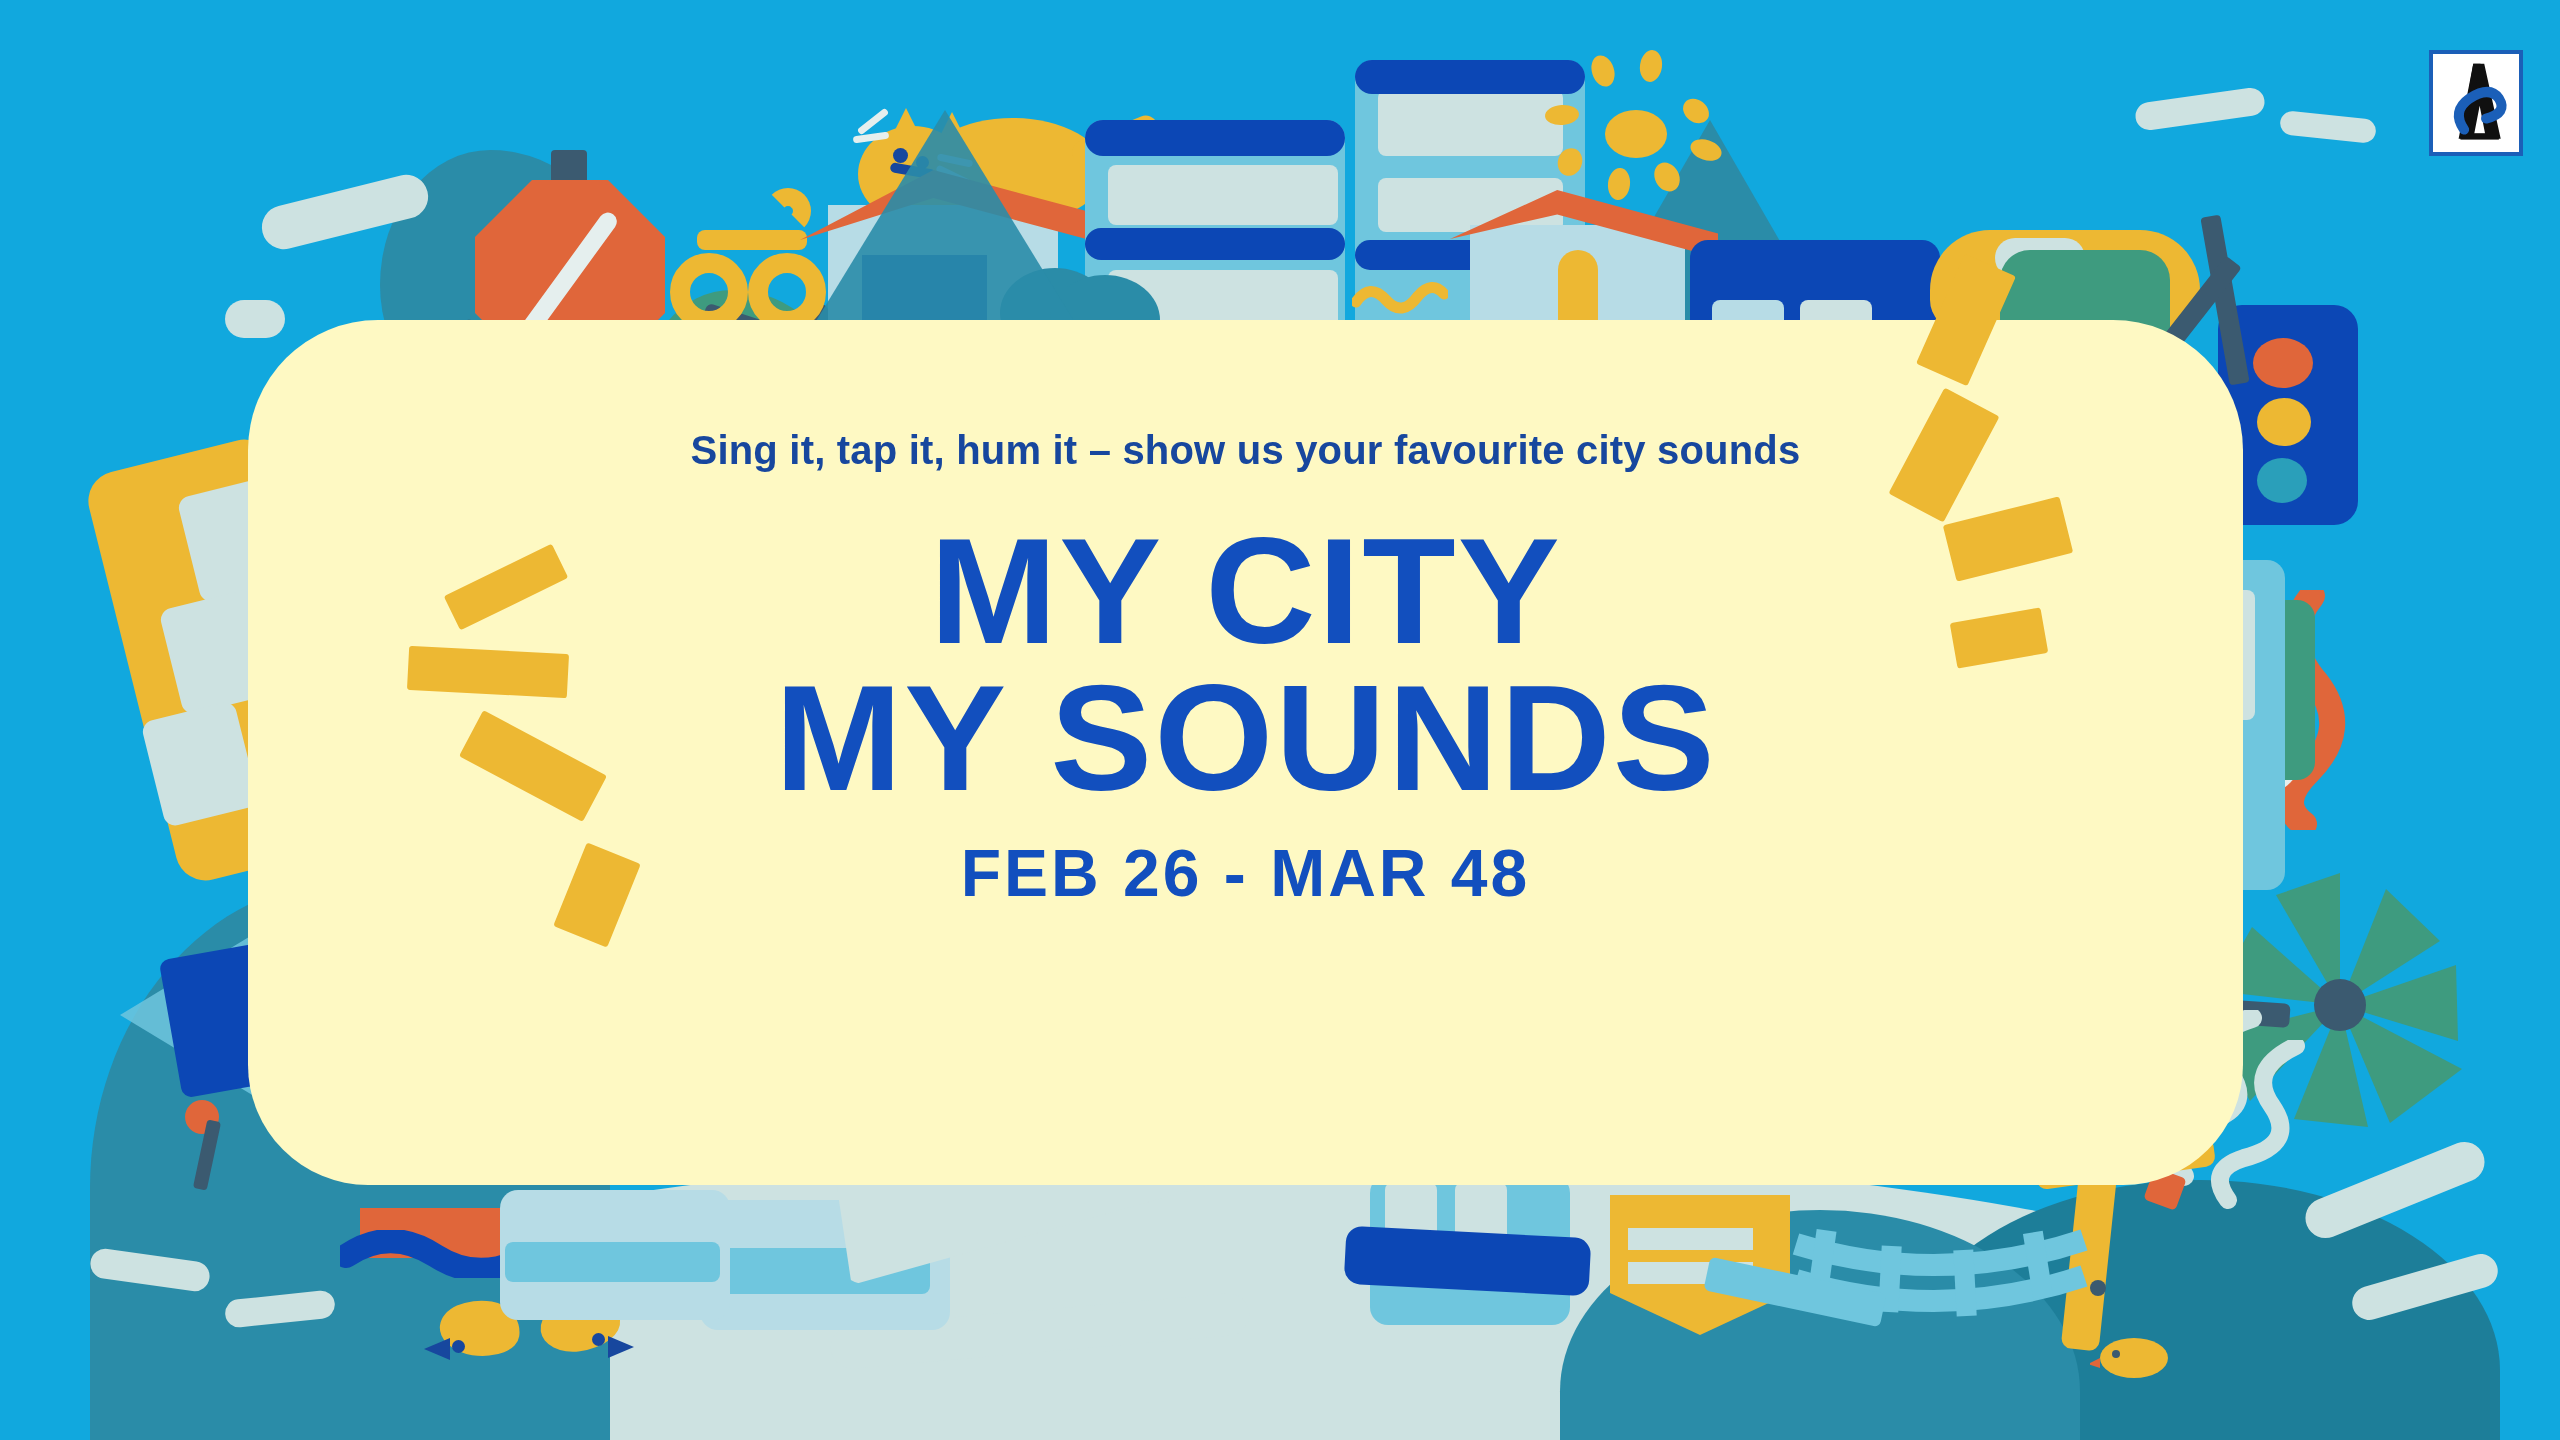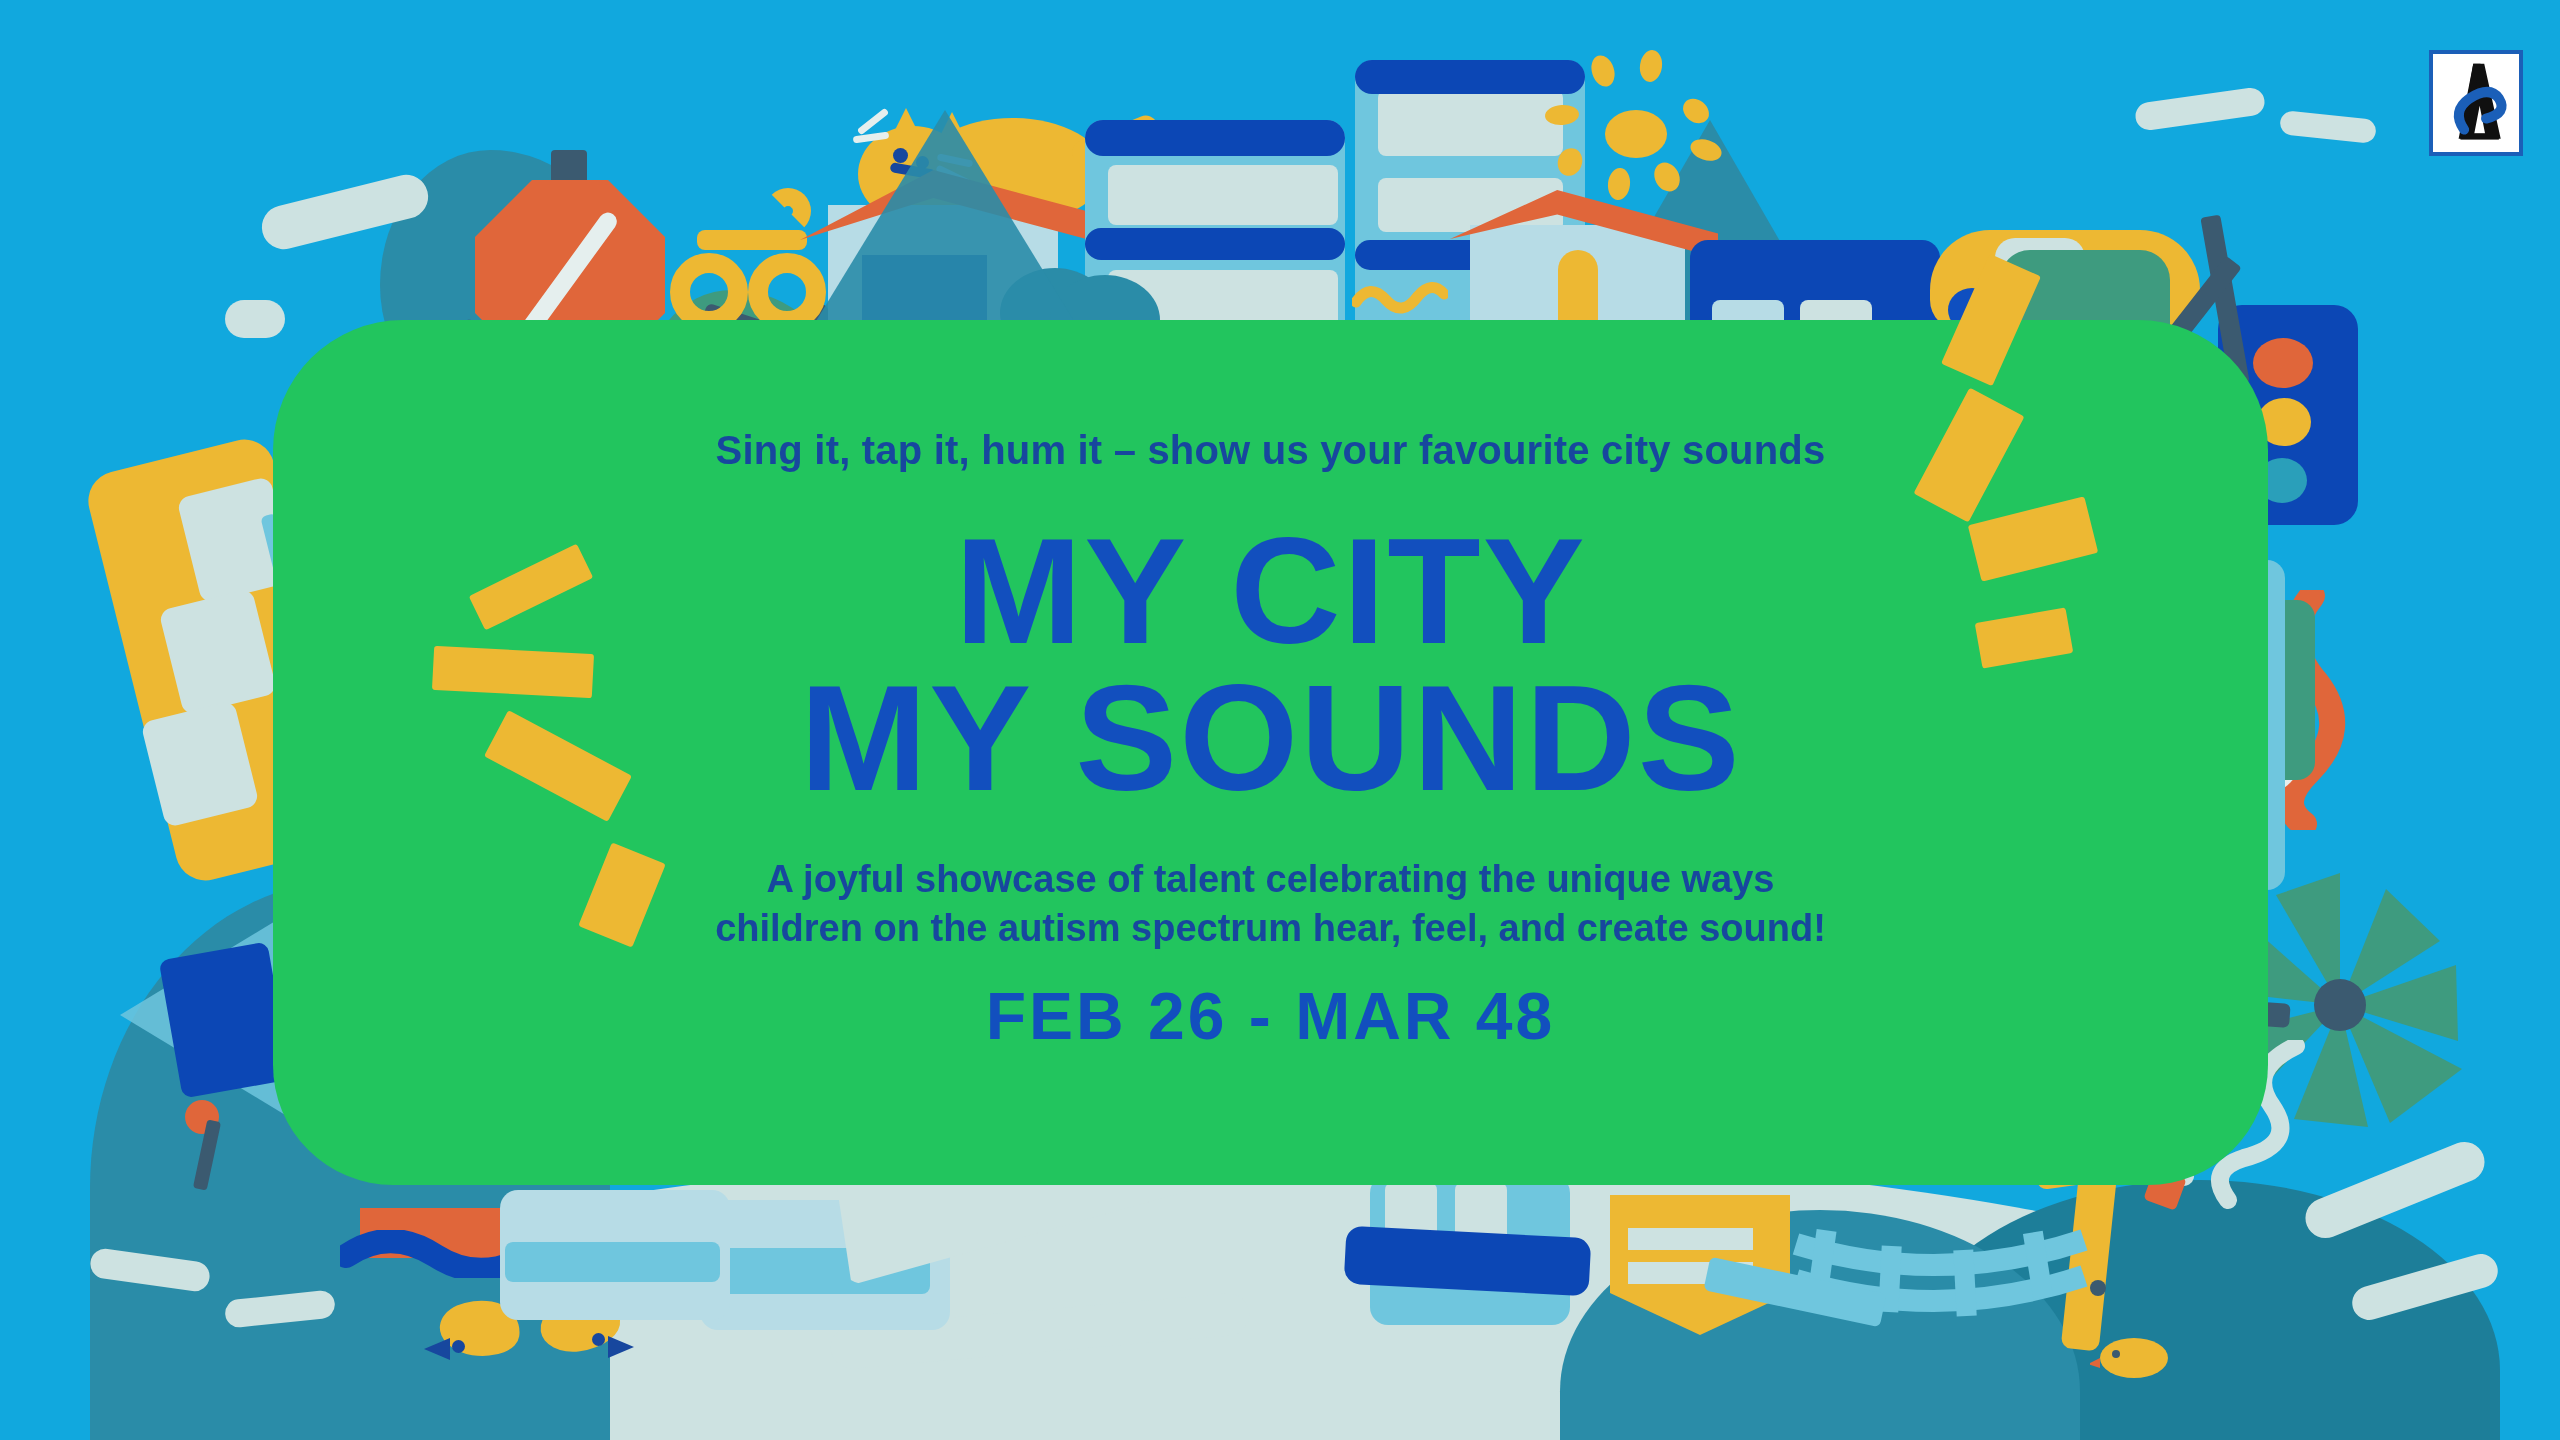--- a/index.html
+++ b/index.html
@@ -81,25 +81,25 @@
   
   .bld { position: absolute; border-radius: 18px; }
   .win { position: absolute; border-radius: 8px; }
 
   
   .rail { position: absolute; background: #6FC6DE; border-radius: 6px; }
 
   
   #card {
     position: absolute;
-    left: 273px;
+    left: 248px;
     top: 320px;
     width: 1995px;
     height: 865px;
-    background: #22c55e;
+    background: #fef9c3;
     border-radius: 130px 130px 120px 120px;
     z-index: 40;
   }
   #card-tail {
     position: absolute;
     left: 830px;
     top: 1140px;
     width: 540px;
     height: 145px;
     background: #CDE2E1;
@@ -414,22 +414,20 @@
 
     <div class="burst-bar" style="left:1690px; top:-60px; width:56px; height:120px; transform:rotate(24deg);"></div>
     <div class="burst-bar" style="left:1665px; top:75px; width:62px; height:120px; transform:rotate(28deg);"></div>
     <div class="burst-bar" style="left:1700px; top:190px; width:120px; height:58px; transform:rotate(-14deg);"></div>
     <div class="burst-bar" style="left:1705px; top:295px; width:92px; height:46px; transform:rotate(-10deg);"></div>
 
     <div id="card-content">
       <div class="tagline">Sing it, tap it, hum it – show us your favourite city sounds</div>
       <div class="title-line" id="title-1">MY CITY</div>
       <div class="title-line" id="title-2">MY SOUNDS</div>
-      <div class="subtitle">A joyful showcase of talent celebrating the unique ways
-children on the autism spectrum hear, feel, and create sound!</div>
       <div class="dates">FEB 26 - MAR 48</div>
     </div>
   </div>
 
   <div id="logo">
     <svg viewBox="0 0 94 106">
       <path d="M44 10 L56 10 L74 92 L58 92 L51 56 L44 92 L28 92 Z" fill="#101010"></path>
       <path d="M30 92 L44 10 L52 10 L34 92 Z" fill="#101010"></path>
       <rect x="30" y="86" width="42" height="7" fill="#101010"></rect>
       <path d="M34 82 Q20 62 40 48 Q62 34 72 48 Q82 64 58 70" stroke="#1B5FB8" stroke-width="11" fill="none" stroke-linecap="round"></path>

